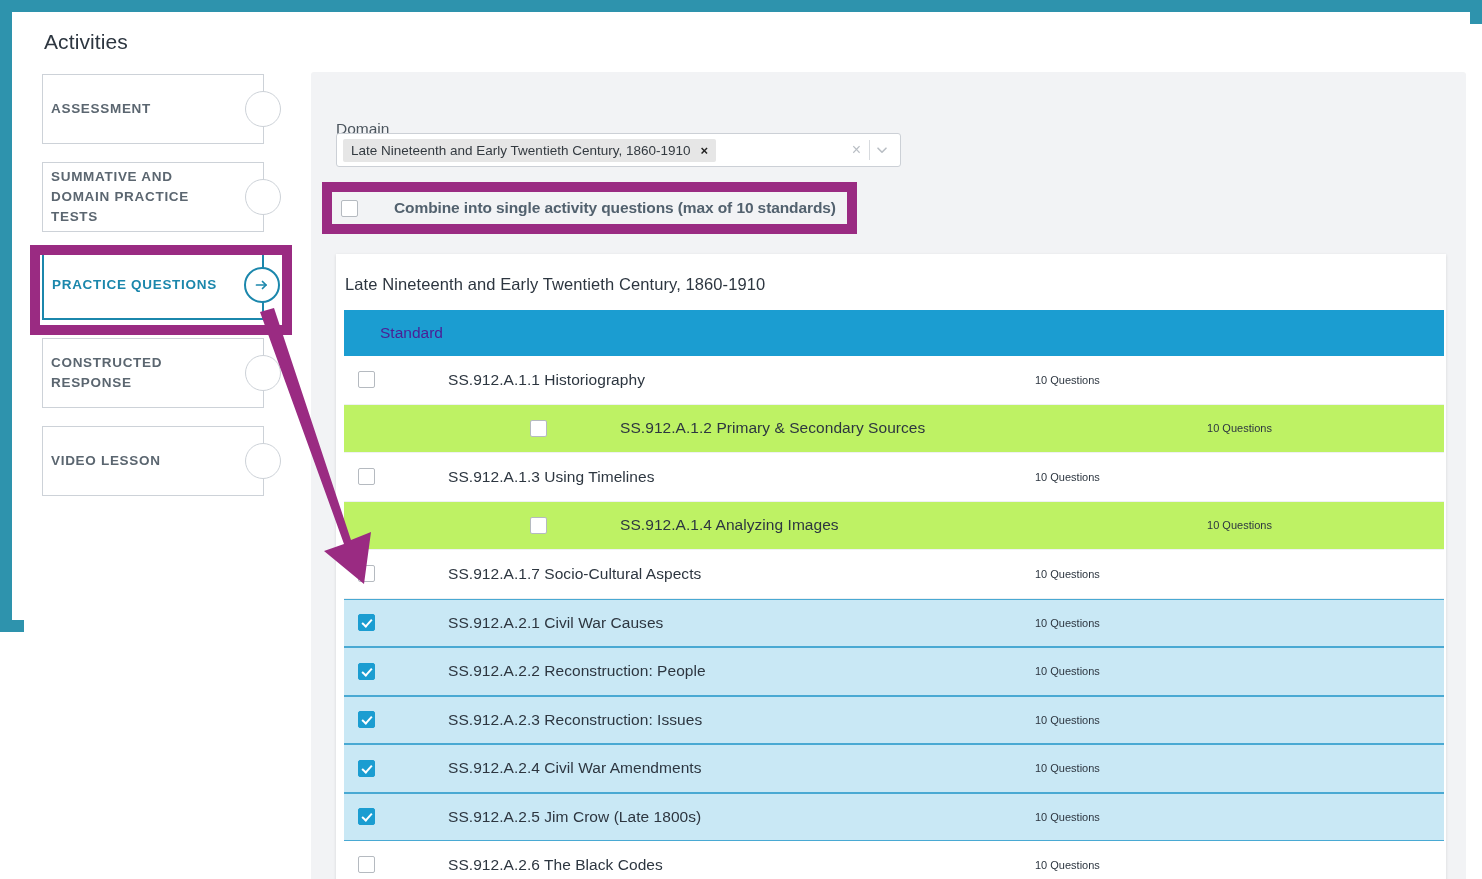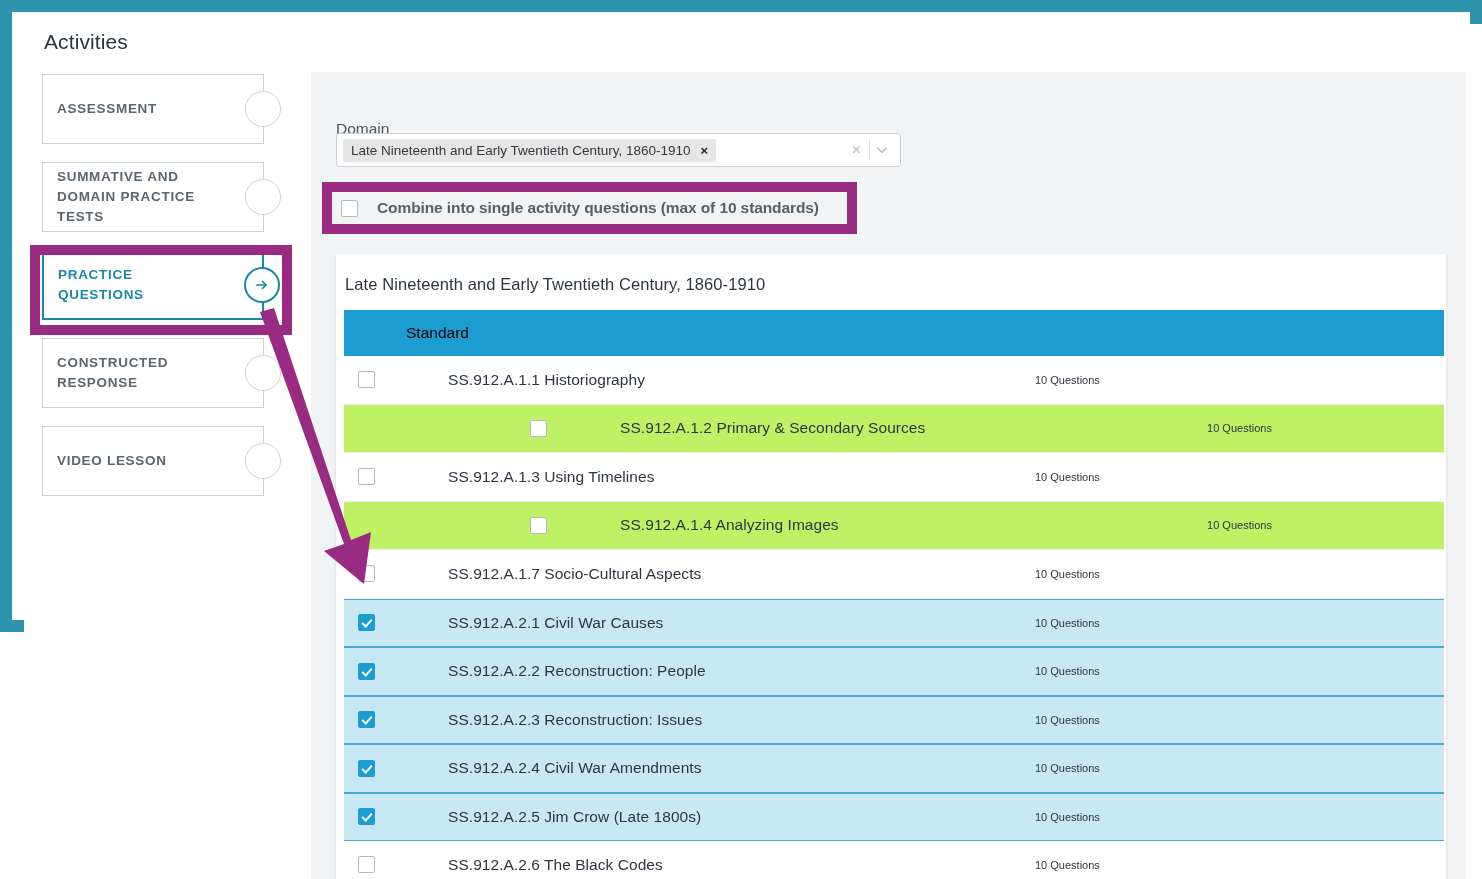--- a/index.html
+++ b/index.html
@@ -51,21 +51,21 @@
   }
   .activity-card {
     position: relative;
     box-sizing: border-box;
     border: 1px solid #cdd2d8;
     background: #ffffff;
     height: 70px;
     margin-bottom: 18px;
     display: flex;
     align-items: center;
-    padding-left: 14px;
+    padding-left: 8px;
     padding-right: 40px;
     width: 222px;
   }
   .activity-card .label {
     font-size: 13.5px;
     font-weight: bold;
     letter-spacing: .7px;
     color: #5b6670;
     line-height: 20px;
     text-transform: uppercase;
@@ -202,20 +202,21 @@
   }
   #combine-row {
     position: absolute;
     left: 0; top: 0;
     width: 515px;
     height: 32px;
     display: flex;
     align-items: center;
     padding-left: 9px;
     box-sizing: border-box;
+    gap: 17px;
   }
   .cb {
     width: 17px;
     height: 17px;
     box-sizing: border-box;
     border: 1px solid #b5bac0;
     background: #ffffff;
     border-radius: 2px;
     flex: 0 0 auto;
   }
@@ -262,22 +263,22 @@
     margin-top: 16px;
   }
   #table-head {
     background: #1b9dd1;
     height: 46px;
     display: flex;
     align-items: center;
     margin: 0 2px 0 8px;
   }
   #table-head .std-col {
-    margin-left: 62px;
-    color: #000000;
+    margin-left: 36px;
+    color: #4c1d95;
     font-size: 15.5px;
   }
   .std-row {
     display: flex;
     align-items: center;
     height: 48.5px;
     margin: 0 2px 0 8px;
     box-sizing: border-box;
     border-bottom: 1px solid #eef1f3;
     background: #ffffff;

